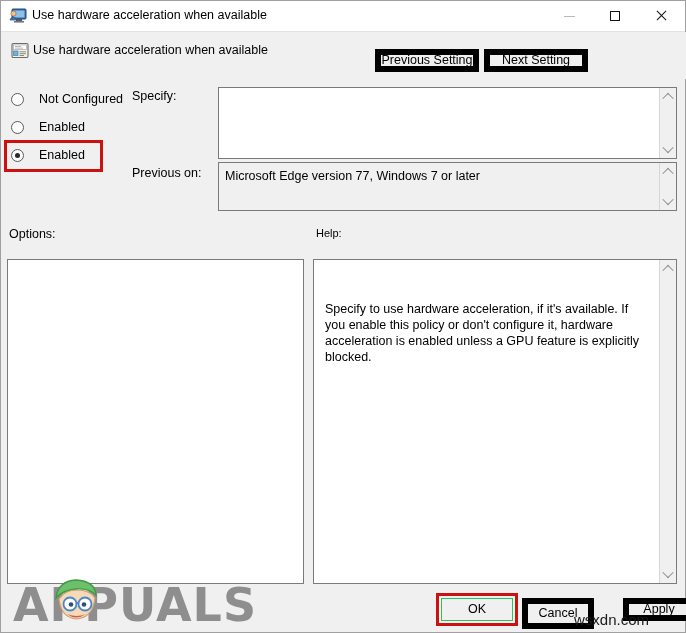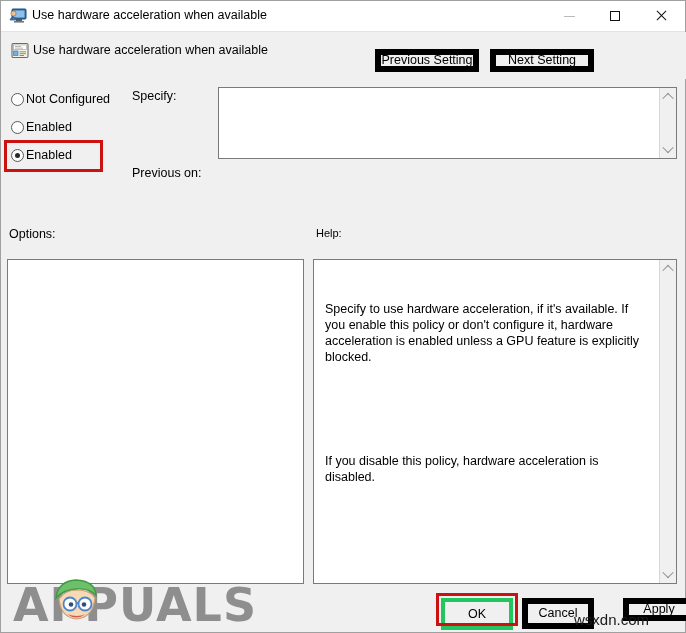--- a/index.html
+++ b/index.html
@@ -115,21 +115,21 @@
     cursor: default;
   }
   .btn-prev {
     position: absolute;
     left: 374px; top: 48px;
     width: 104px; height: 23px;
   }
   .btn-next {
     position: absolute;
     left: 483px; top: 48px;
-    width: 104px; height: 23px; margin-left: 6px;
+    width: 104px; height: 23px;
   }
 
   
   .radio-row {
     position: absolute;
     display: flex;
     align-items: center;
     left: 10px;
   }
   .radio-notconf { top: 91px; }
@@ -146,21 +146,21 @@
   }
   .radio-circle.checked::after {
     content: "";
     position: absolute;
     left: 3px; top: 3px;
     width: 5px; height: 5px;
     border-radius: 50%;
     background: #2a2a2a;
   }
   .radio-label {
-    margin-left: 2px;
+    margin-left: 15px;
     font-size: 12.5px;
     white-space: nowrap;
   }
 
   
   .annot-disabled {
     position: absolute;
     left: 3px; top: 139px;
     width: 99px; height: 32px;
     border: 3px solid #cc1111;
@@ -260,22 +260,22 @@
   .chev.up   { transform: rotate(45deg) translate(1px, 1px); }
   .chev.down { transform: rotate(-135deg) translate(1px, 1px); }
 
   .help-para { margin: 4px; }
   .help-gap { height: 16px; }
 
   
   .btn-ok {
     position: absolute;
     left: 440px; top: 597px;
-    width: 72px; height: 32px;
-    border: 4px solid #22c55e;
+    width: 72px; height: 23px;
+    border: 1px solid #22c55e;
   }
   .annot-ok {
     position: absolute;
     left: 435px; top: 592px;
     width: 82px; height: 33px;
     border: 3px solid #cc1111;
     box-sizing: border-box;
     pointer-events: none;
   }
   .btn-cancel {
@@ -389,33 +389,43 @@
         <div class="sb-arrow sb-up">
             <span class="chev up"></span>
           </div>
         <div class="sb-arrow sb-down">
             <span class="chev down"></span>
           </div>
       </div>
     </div>
 
     <span class="lbl-supported">Previous on:</span>
+    <div class="textbox tb-supported">
+      <div class="tb-content">Microsoft Edge version 77, Windows 7 or later</div>
+      <div class="scrollbar">
+        <div class="sb-arrow sb-up">
+            <span class="chev up"></span>
+          </div>
+        <div class="sb-arrow sb-down">
+            <span class="chev down"></span>
+          </div>
+      </div>
+    </div>
 
     <span class="lbl-options">Options:</span>
     <span class="lbl-help">Help:</span>
 
     <div class="textbox tb-options">
       <div class="tb-content" style="right:0;"></div>
     </div>
 
     <div class="textbox tb-help">
       <div class="tb-content">
         <p class="help-para">Specify to use hardware acceleration, if it's available. If you enable this policy or don't configure it, hardware acceleration is enabled unless a GPU feature is explicitly blocked.</p>
         <div class="help-gap"></div>
-        <p class="help-para">If you disable this policy, hardware acceleration is disabled.</p>
       </div>
       <div class="scrollbar">
         <div class="sb-arrow sb-up">
             <span class="chev up"></span>
           </div>
         <div class="sb-arrow sb-down">
             <span class="chev down"></span>
           </div>
       </div>
     </div>

